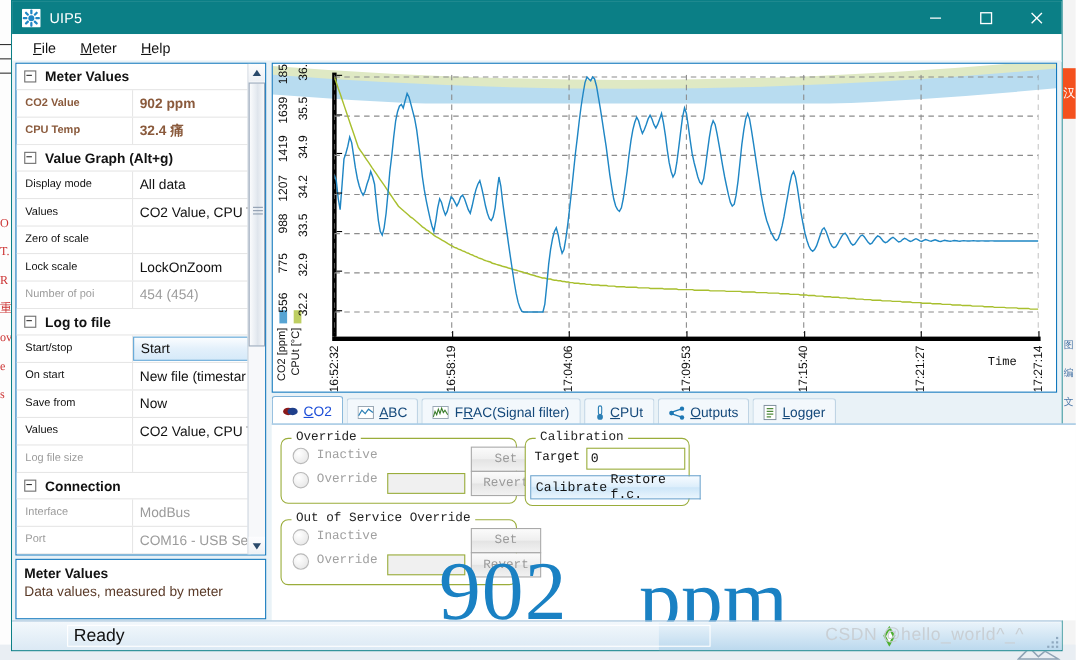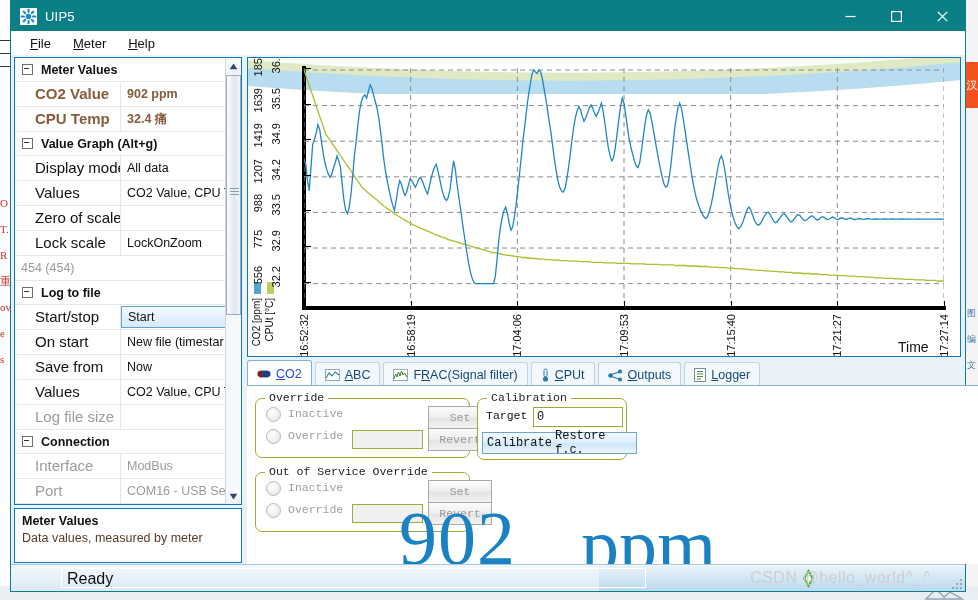--- a/index.html
+++ b/index.html
@@ -57,21 +57,21 @@
   #sb-grip{position:absolute;left:3px;top:112px;width:9px;height:7px;}
   #sb-grip i{display:block;height:1px;background:#8e9db0;margin-bottom:2px;}
 
   #prop-list{position:absolute;left:0;top:0;width:213px;}
   .grp{height:23px;display:flex;align-items:center;font-weight:bold;font-size:12.5px;color:#111;
      background:#ffffff;border-bottom:1px solid #e6e6e6;}
   .grp .box{width:9px;height:9px;border:1px solid #6f6f6f;margin-left:7px;margin-right:8px;
      position:relative;background:#fff;}
   .grp .box:before{content:"";position:absolute;left:1px;top:3px;width:5px;height:1px;background:#333;}
   .row{height:24px;display:flex;align-items:center;border-bottom:1px solid #e6e6e6;}
-  .row .k{width:106px;padding-left:20px;box-sizing:border-box;color:#111;font-size:15px;
+  .row .k{width:106px;padding-left:8px;box-sizing:border-box;color:#111;font-size:10px;
      border-right:1px solid #e6e6e6;height:24px;line-height:24px;overflow:hidden;white-space:nowrap;}
   .row .v{flex:1;padding-left:6px;color:#111;font-size:12.5px;height:24px;line-height:24px;
      overflow:hidden;white-space:nowrap;}
   .row.dim .k,.row.dim .v{color:#9b9b9b;}
   .row.meter .k,.row.meter .v{color:#8a5a3c;font-weight:bold;}
   .row.sel .v{background:linear-gradient(#fbfdff,#e3f0fb 50%,#d6eaf9);
      border:1px solid #5ba3d6;height:22px;line-height:20px;box-sizing:border-box;margin-right:2px;}
   .redact{display:inline-block;width:95px;height:11px;margin-top:6px;
      background:repeating-linear-gradient(90deg,#b9c2cc 0 9px,#e9edf1 9px 13px,#9aa6b3 13px 22px,#dfe4ea 22px 28px);
      filter:blur(1.1px);}
@@ -89,21 +89,21 @@
 
   .ribbon{position:absolute;left:0;width:714px;pointer-events:none;}
   #plot{position:absolute;left:56px;top:10px;width:640px;height:235px;}
   #y-axis-line{position:absolute;left:54px;top:8px;width:4px;height:240px;background:#000;}
   #x-axis-line{position:absolute;left:54px;top:248px;width:644px;height:4px;background:#000;}
 
   .ylab{position:absolute;writing-mode:vertical-rl;transform:rotate(180deg);
      font-size:11px;font-family:"Liberation Sans",sans-serif;color:#111;letter-spacing:0px;}
   .xlab{position:absolute;writing-mode:vertical-rl;transform:rotate(180deg);
      font-size:11px;color:#111;top:256px;}
-  #x-title{position:absolute;top:281px;font-size:14px;color:#111;}
+  #x-title{position:absolute;top:266px;font-size:11px;color:#111;font-family:Liberation Mono, monospace;}
   .legend-sw{position:absolute;width:7px;height:12px;}
   .legend-lab{position:absolute;writing-mode:vertical-rl;transform:rotate(180deg);
      font-size:10px;color:#111;}
 
   
   #tab-strip{position:absolute;left:0;top:302px;width:714px;height:28px;
      display:flex;align-items:flex-end;}
   .tab{height:25px;display:flex;align-items:center;gap:5px;padding:0 9px;
      border:1px solid #bfd4e4;border-bottom:none;background:#f3f8fc;
      border-radius:3px 3px 0 0;font-size:12.5px;color:#15497b;margin-right:3px;box-sizing:border-box;}
@@ -246,20 +246,21 @@
           </div>
           <div class="row">
             <div class="k">Zero of scale</div>
             <div class="v"></div>
           </div>
           <div class="row">
             <div class="k">Lock scale</div>
             <div class="v">LockOnZoom</div>
           </div>
           <div class="row dim">
+            <div class="k">Number of poi</div>
             <div class="v">454 (454)</div>
           </div>
           <div class="grp">
             <span class="box"></span>
             <span>Log to file</span>
           </div>
           <div class="row sel">
             <div class="k">Start/stop</div>
             <div class="v">Start</div>
           </div>

